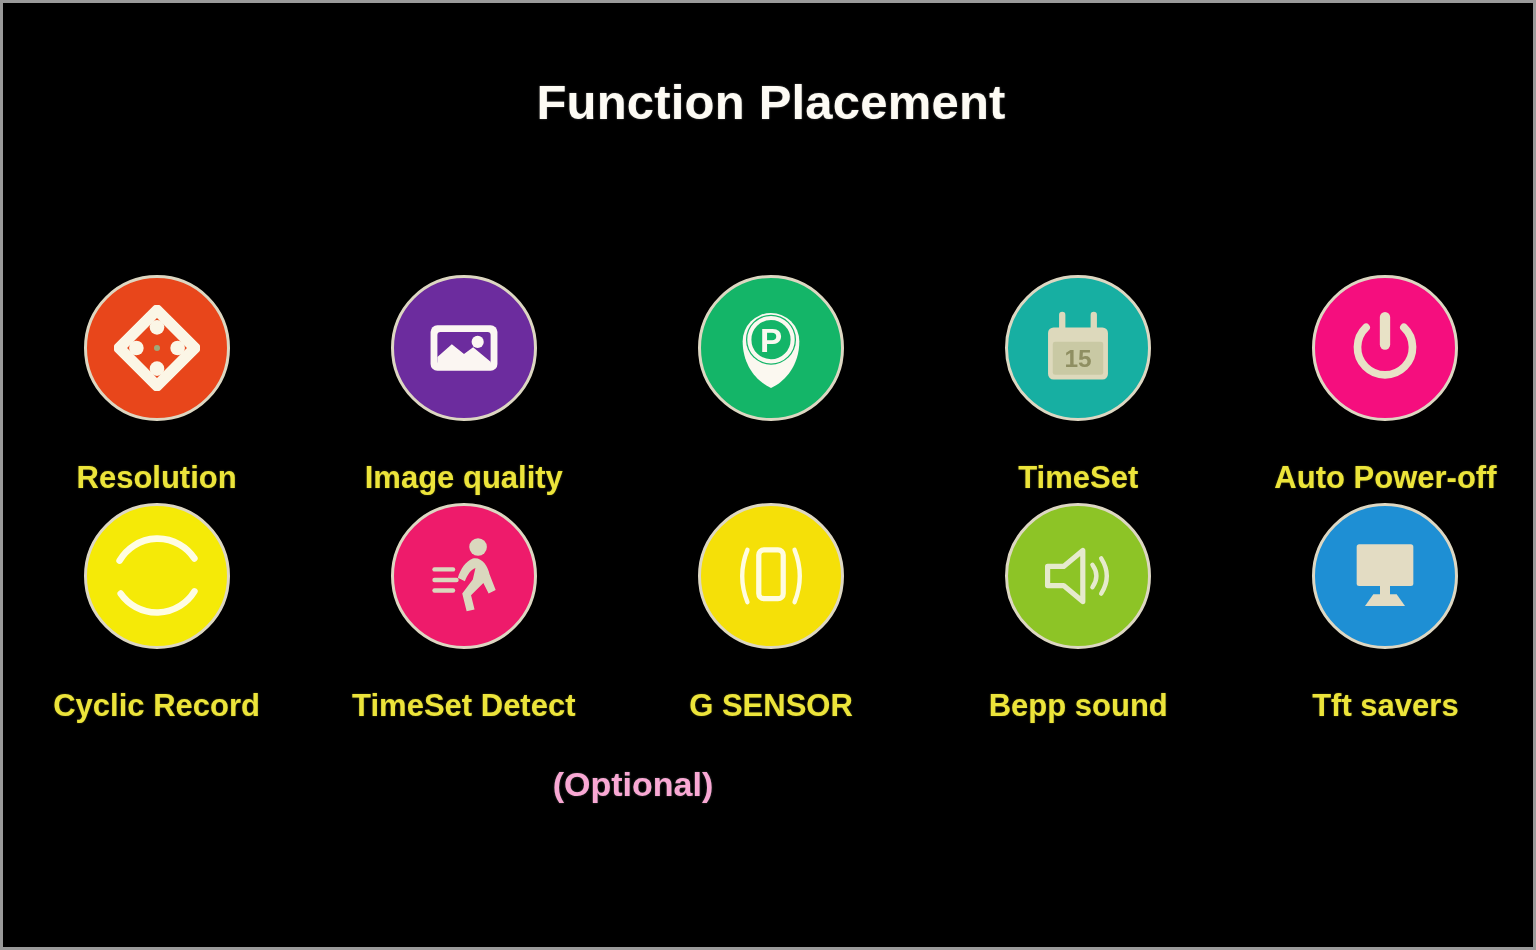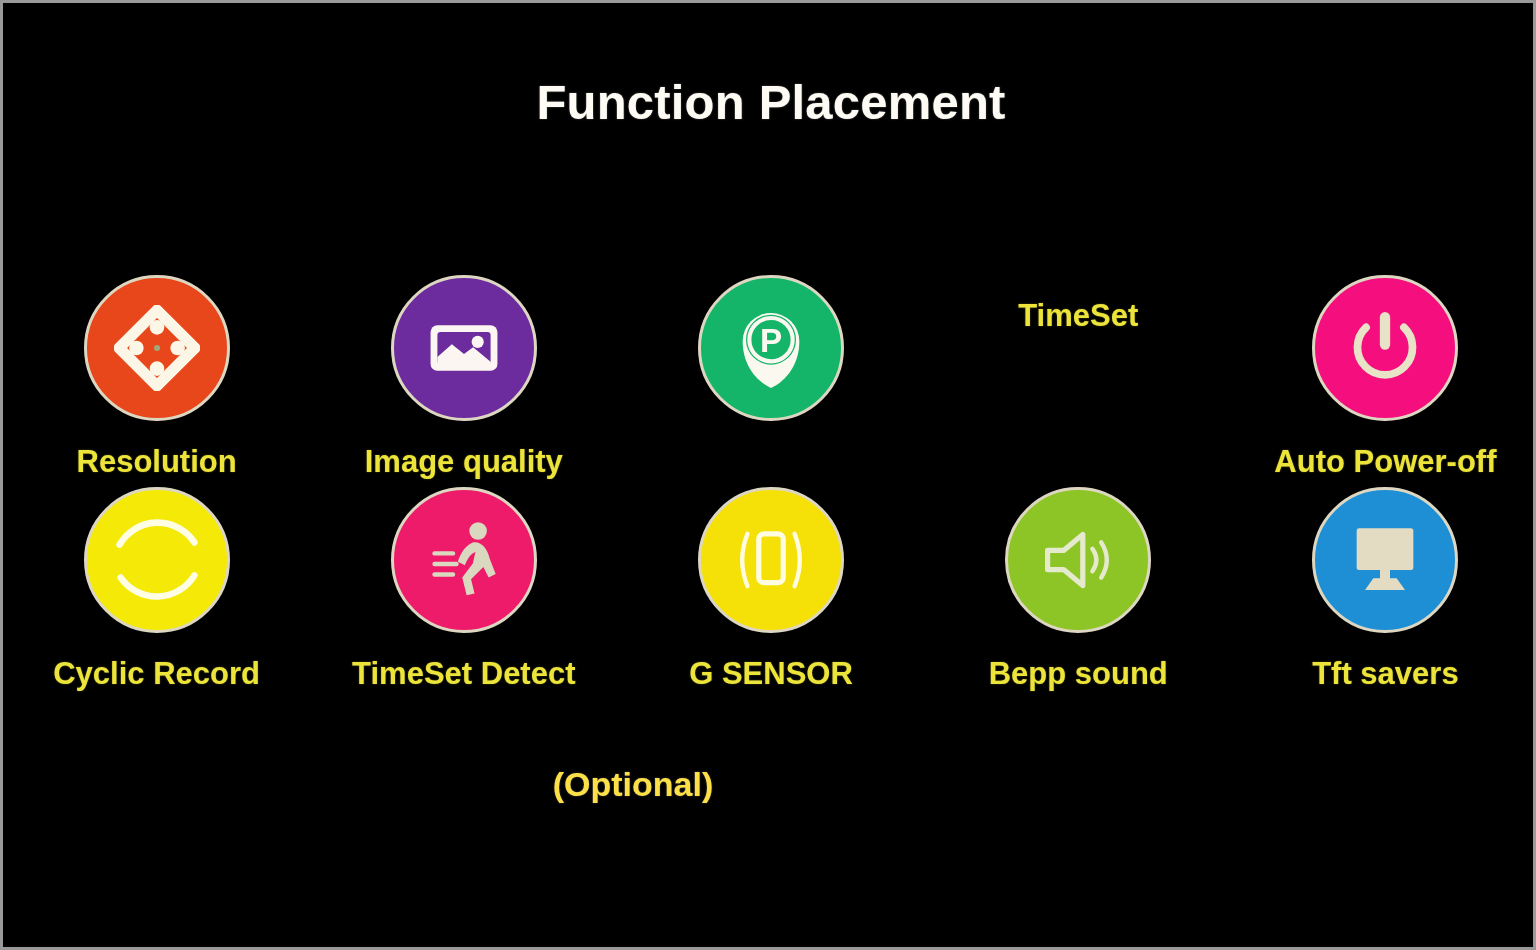--- a/index.html
+++ b/index.html
@@ -60,42 +60,42 @@
     border: 3px solid #ddd7c2;
     box-sizing: border-box;
     display: flex;
     align-items: center;
     justify-content: center;
     position: relative;
     overflow: hidden;
   }
   .tile-circle svg { display: block; }
   .tile-label {
-    margin-top: 24px;
+    margin-top: 40px;
     color: #ece43a;
     font-size: 31px;
     font-weight: bold;
     text-align: center;
     white-space: nowrap;
     line-height: 1.1;
     text-shadow: 0 0 2px rgba(236,228,58,0.35);
   }
   #optional-note {
     position: absolute;
     top: 762px;
     left: 0;
     width: 1536px;
     text-align: center;
     pointer-events: none;
   }
   #optional-note .note-inner {
     display: inline-block;
     position: relative;
     left: -138px;
-    color: #fde047;
+    color: #f9a8d4;
     font-size: 34px;
     font-weight: bold;
     text-shadow: 0 0 2px rgba(255,255,255,0.3);
   }
 </style>
 </head>
 <body>
 
 <div id="page">
 
@@ -143,20 +143,31 @@
               <path d="M16 46 A34 34 0 1 1 84 46 C84 74 68 94 50 102 C32 94 16 74 16 46 Z" fill="#FBF8F0"></path>
               <circle cx="50" cy="44" r="30" fill="#14B568"></circle>
               <circle cx="50" cy="44" r="26" fill="none" stroke="#FBF8F0" stroke-width="5"></circle>
               <text x="50" y="59" font-family="'Liberation Sans', sans-serif" font-size="40" font-weight="bold" fill="#FBF8F0" text-anchor="middle">P</text>
             </svg>
           </span>
         </div>
       </div>
 
       <div class="tile">
+        <div class="tile-circle" style="background:#17AFA2">
+          <span>
+            <svg width="80" height="82" viewBox="0 0 100 104">
+              <rect x="26" y="6" width="8" height="28" rx="4" fill="#DDD9BC"></rect>
+              <rect x="66" y="6" width="8" height="28" rx="4" fill="#DDD9BC"></rect>
+              <rect x="12" y="26" width="76" height="66" rx="7" fill="#DDD9BC"></rect>
+              <rect x="18" y="44" width="64" height="42" rx="3" fill="#C9C9A4"></rect>
+              <text x="50" y="76" font-family="'Liberation Sans', sans-serif" font-size="31" font-weight="bold" fill="#8F8F62" text-anchor="middle">15</text>
+            </svg>
+          </span>
+        </div>
         <div class="tile-label">TimeSet</div>
       </div>
 
       <div class="tile">
         <div class="tile-circle" style="background:#F50E7E">
           <span>
             <svg width="86" height="86" viewBox="0 0 100 100">
               <path d="M28 26 A32 32 0 1 0 72 26" fill="none" stroke="#E8E2C6" stroke-width="9" stroke-linecap="round"></path>
               <rect x="44" y="8" width="12" height="44" rx="6" fill="#E8E2C6"></rect>
             </svg>

